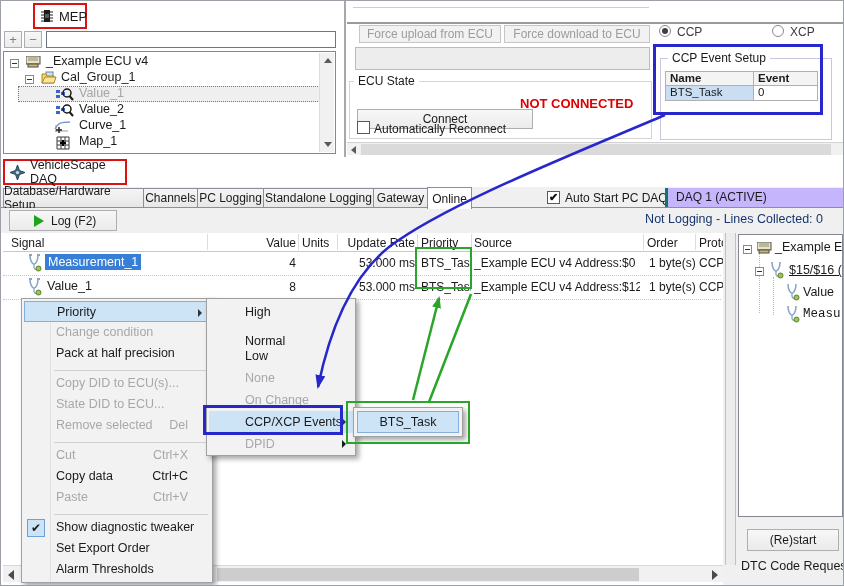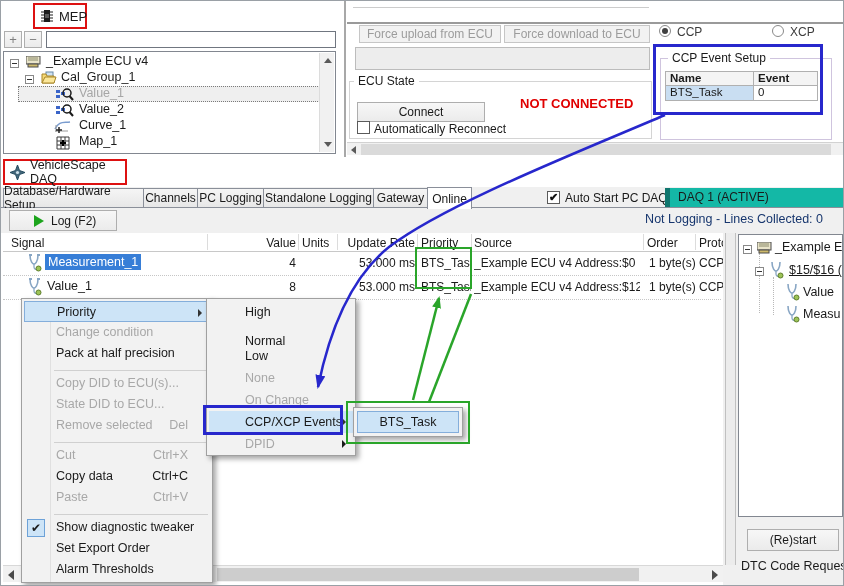--- a/index.html
+++ b/index.html
@@ -155,21 +155,21 @@
 
   <div class="abs" style="left:352px;top:6px;width:296px;height:1px;background:#cccccc;"></div>
   <div class="abs" style="left:346px;top:21px;width:496px;height:2px;background:#9a9a9a;"></div>
 
   <div class="abs btn dis" style="left:358px;top:24px;width:142px;height:18px;">Force upload from ECU</div>
   <div class="abs btn dis" style="left:503px;top:24px;width:146px;height:18px;">Force download to ECU</div>
   <div class="abs" style="left:354px;top:46px;width:295px;height:23px;background:#ededed;border:1px solid #bcbcbc;box-sizing:border-box;"></div>
 
   <span class="grouplabel" style="left:353px;top:73px;">ECU State</span>
   <div class="abs groupbox" style="left:348px;top:80px;width:303px;height:58px;"></div>
-  <div class="abs btn" style="left:356px;top:101px;width:128px;height:20px;text-align:right;">Connect</div>
+  <div class="abs btn" style="left:356px;top:108px;width:176px;height:20px;text-align:right;">Connect</div>
   <span class="abs" style="left:519px;top:95px;color:#e00000;font-weight:bold;font-size:13px;">NOT CONNECTED</span>
   <div class="abs chk" style="left:356px;top:120px;"></div>
   <span class="abs" style="left:373px;top:121px;">Automatically Reconnect</span>
 
   <div class="radio sel" style="left:658px;top:24px;"></div>
   <span class="abs" style="left:676px;top:24px;color:#3c3c3c;">CCP</span>
   <div class="radio" style="left:771px;top:24px;"></div>
   <span class="abs" style="left:789px;top:24px;color:#3c3c3c;">XCP</span>
 
   <div class="abs groupbox" style="left:659px;top:57px;width:172px;height:82px;border-color:#cfc4de;"></div>
@@ -200,21 +200,21 @@
 
   <div class="abs" style="left:0;top:186px;width:844px;height:21px;background:#f0f0f0;border-bottom:1px solid #8a8f99;box-sizing:border-box;"></div>
   <div class="tab" style="left:2px;width:141px;">Database/Hardware Setup</div>
   <div class="tab" style="left:142px;width:55px;">Channels</div>
   <div class="tab" style="left:196px;width:67px;">PC Logging</div>
   <div class="tab" style="left:262px;width:111px;">Standalone Logging</div>
   <div class="tab" style="left:372px;width:55px;">Gateway</div>
   <div class="tab active" style="left:426px;width:45px;">Online</div>
   <div class="abs chk" style="left:546px;top:190px;">✔</div>
   <span class="abs" style="left:564px;top:190px;">Auto Start PC DAQ</span>
-  <div class="abs" style="left:664px;top:187px;width:180px;height:19px;background:#14b8a6;border-left:5px solid #0f766e;box-sizing:border-box;">
+  <div class="abs" style="left:664px;top:187px;width:180px;height:19px;background:#c4b5fd;border-left:3px solid #0f766e;box-sizing:border-box;">
     <span style="position:absolute;left:8px;top:2px;">DAQ 1 (ACTIVE)</span>
   </div>
 
   <div class="abs" style="left:0;top:207px;width:844px;height:25px;background:#f0f0f0;"></div>
   <div class="abs btn" style="left:8px;top:209px;width:108px;height:21px;justify-content:flex-start;padding-left:24px;gap:7px;">
     <span class="tri" style="position:static;border-top:6px solid transparent;border-bottom:6px solid transparent;border-left:10px solid #1ca41c;"></span>
     <span>Log (F2)</span>
   </div>
   <div class="abs" style="left:500px;top:211px;width:322px;text-align:right;color:#17366e;font-size:12.5px;">Not Logging - Lines Collected: 0</div>
 
@@ -311,21 +311,21 @@
           <circle cx="11.5" cy="14.5" r="2.5" fill="#9dc457" stroke="#5e7e2c"></circle>
         </svg></span>
     <span class="tree-lbl" style="left:64px;top:50px;">Value</span>
 
     <span class="abs" style="left:46px;top:70px;">
       <svg width="15" height="18">
           <path d="M3,1 C3,8 6,10 7,10 C8,10 11,8 11,1" fill="none" stroke="#88a6c4" stroke-width="1.6"></path>
           <path d="M7,10 L7,13 C7,15 9,16 10,15" fill="none" stroke="#88a6c4" stroke-width="1.3"></path>
           <circle cx="11.5" cy="14.5" r="2.5" fill="#9dc457" stroke="#5e7e2c"></circle>
         </svg></span>
-    <span class="tree-lbl" style="left:64px;top:72px;">Measu</span>
+    <span class="tree-lbl" style="left:64px;top:72px;font-family:Liberation Mono, monospace;">Measu</span>
   </div>
 
   <div class="abs btn" style="left:746px;top:528px;width:92px;height:22px;">(Re)start</div>
   <div class="abs nw" style="left:740px;top:558px;width:104px;font-size:12.5px;">DTC Code Request R</div>
 
   <div class="sb" style="left:2px;top:564px;width:720px;height:17px;border-top:1px solid #d8d8d8;">
     <div class="tri" style="left:5px;top:4px;border-top:5px solid transparent;border-bottom:5px solid transparent;border-right:6px solid #4a4a4a;"></div>
     <div class="sb-thumb" style="left:214px;top:2px;width:422px;height:13px;"></div>
     <div class="tri" style="right:5px;top:4px;border-top:5px solid transparent;border-bottom:5px solid transparent;border-left:6px solid #4a4a4a;"></div>
   </div>

